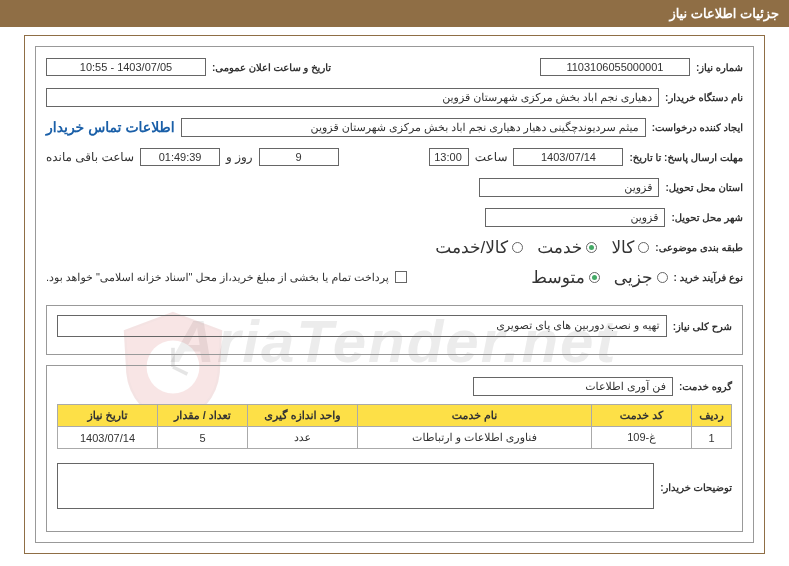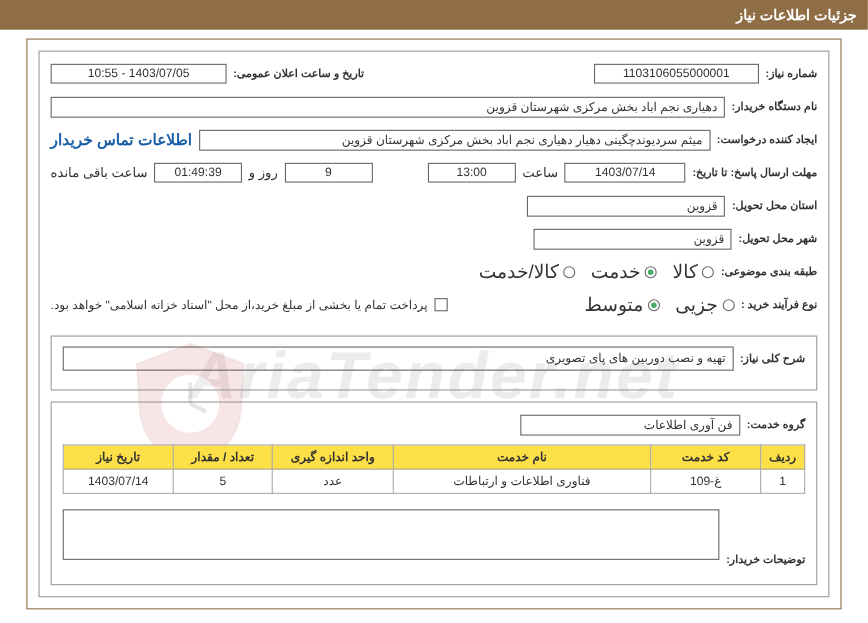--- a/index.html
+++ b/index.html
@@ -67,21 +67,21 @@
         <div class="row">
           <span class="label">ایجاد کننده درخواست:</span>
           <span class="field" style="flex:1">میثم سردیوندچگینی دهیار دهیاری نجم اباد بخش مرکزی شهرستان قزوین</span>
           <span class="link">اطلاعات تماس خریدار</span>
         </div>
 
         <div class="row">
           <span class="label">مهلت ارسال پاسخ: تا تاریخ:</span>
           <span class="field center" style="width:110px">1403/07/14</span>
           <span>ساعت</span>
-          <span class="field center" style="width:80px">13:00</span>
+          <span class="field center" style="width:40px">13:00</span>
           <span class="spacer"></span>
           <span class="field center" style="width:80px">9</span>
           <span>روز و</span>
           <span class="field center" style="width:80px">01:49:39</span>
           <span>ساعت باقی مانده</span>
         </div>
 
         <div class="row">
           <span class="label">استان محل تحویل:</span>
           <span class="field" style="width:180px">قزوین</span>
@@ -159,21 +159,21 @@
               <td>1</td>
               <td>غ-109</td>
               <td>فناوری اطلاعات و ارتباطات</td>
               <td>عدد</td>
               <td>5</td>
               <td>1403/07/14</td>
             </tr>
           </tbody>
         </table>
 
-        <div class="row" style="margin-top:10px; align-items:flex-end;">
+        <div class="row" style="margin-top:10px; align-items:center;">
           <span class="label">توضیحات خریدار:</span>
           <div class="big-empty" style="flex:1"></div>
         </div>
       </div>
 
     </div>
 
   </div>
 </div>
 

